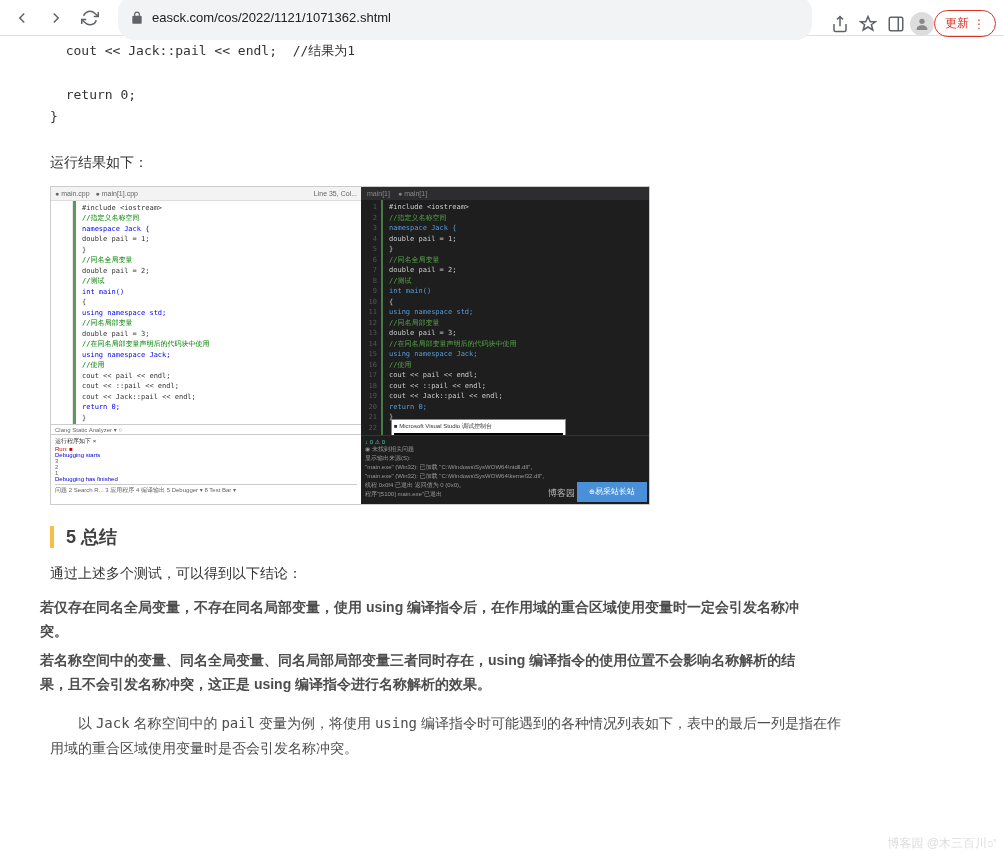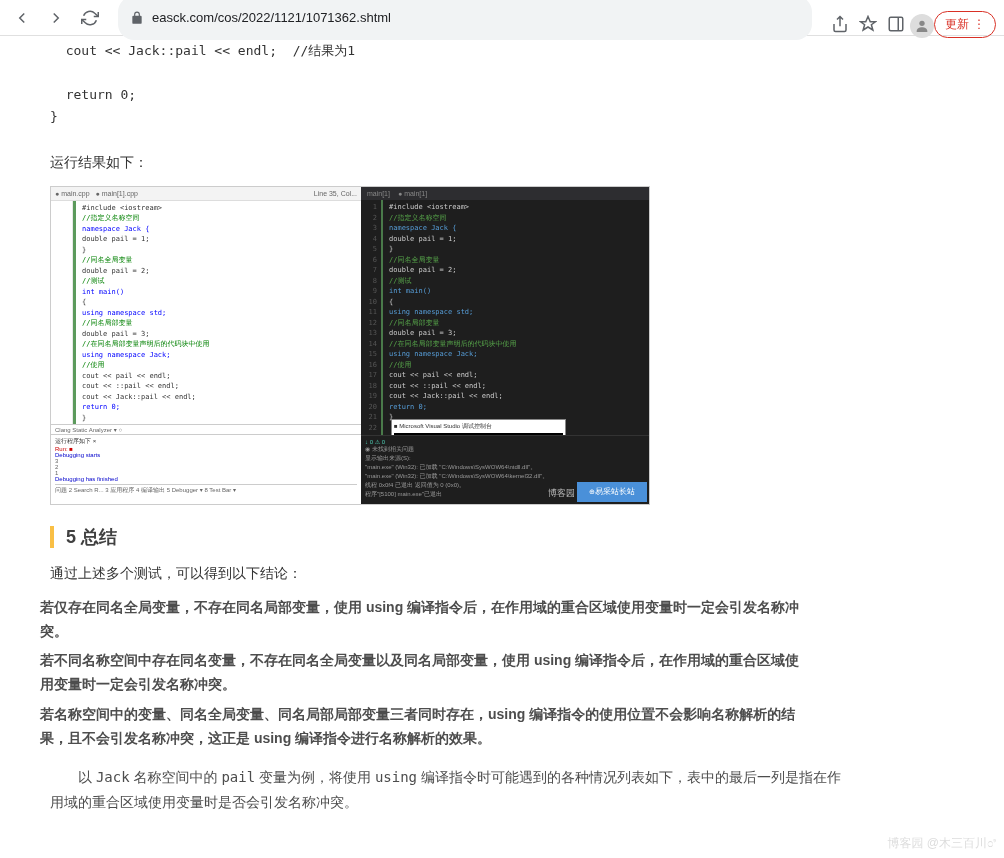--- a/index.html
+++ b/index.html
@@ -3,21 +3,21 @@
 <meta charset="utf-8">
 <style>
 * { margin: 0; padding: 0; box-sizing: border-box; }
 body { font-family: "Microsoft YaHei", Arial, sans-serif; font-size: 14px; color: #333; background: #fff; }
 .browser-bar { display: flex; align-items: center; height: 36px; padding: 0 8px; border-bottom: 1px solid #e0e0e0; gap: 6px; }
 .nav-btn { width: 28px; height: 28px; display: flex; align-items: center; justify-content: center; border-radius: 50%; color: #5f6368; cursor: pointer; }
 .nav-btn svg { width: 18px; height: 18px; }
 .url-box { flex: 1; display: flex; align-items: center; background: #f1f3f4; border-radius: 16px; height: 44px; padding: 0 12px; gap: 8px; margin: 0 8px; }
 .url-box svg { width: 14px; height: 14px; color: #5f6368; }
 .url-text { color: #202124; font-size: 13px; }
-.toolbar-right { display: flex; align-items: flex-end; gap: 0; margin-top: 12px; }
+.toolbar-right { display: flex; align-items: center; gap: 0; margin-top: 12px; }
 .update-btn { border: 1px solid #d93025; color: #d93025; border-radius: 14px; padding: 4px 10px; font-size: 12px; display: flex; align-items: center; gap: 4px; }
 .avatar { width: 24px; height: 24px; border-radius: 50%; background: #ddd; display: flex; align-items: center; justify-content: center; }
 .page { padding: 0 20px; max-width: 900px; }
 .code-block { font-family: Consolas, monospace; font-size: 13px; color: #333; padding: 4px 30px 12px; line-height: 1.7; white-space: pre; }
 .para { margin: 10px 30px; line-height: 1.8; }
 .ide-img { margin: 10px 30px 20px; width: 600px; height: 319px; display: flex; background: #2d2d30; position: relative; border: 1px solid #ccc; }
 .ide-left { width: 310px; background: #fff; display: flex; flex-direction: column; }
 .ide-tabs { height: 14px; background: #f3f3f3; border-bottom: 1px solid #ddd; font-size: 7px; display: flex; align-items: center; padding: 0 4px; gap: 6px; color: #666; }
 .ide-code-area { flex: 1; display: flex; font-family: Consolas, monospace; font-size: 7px; line-height: 1.5; overflow: hidden; }
 .gutter { width: 22px; background: #fff; border-right: 1px solid #e8e8e8; }
@@ -229,21 +229,20 @@
   </div>
 
   <div class="heading">
     <div class="heading-bar"></div>
     <div class="heading-text">5 总结</div>
   </div>
 
   <div class="para">通过上述多个测试，可以得到以下结论：</div>
 
   <div class="bold-para">若仅存在同名全局变量，不存在同名局部变量，使用 using 编译指令后，在作用域的重合区域使用变量时一定会引发名称冲突。</div>
-  <div class="bold-para">若不同名称空间中存在同名变量，不存在同名全局变量以及同名局部变量，使用 using 编译指令后，在作用域的重合区域使用变量时一定会引发名称冲突。</div>
   <div class="bold-para">若名称空间中的变量、同名全局变量、同名局部局部变量三者同时存在，using 编译指令的使用位置不会影响名称解析的结果，且不会引发名称冲突，这正是 using 编译指令进行名称解析的效果。</div>
 
   <div class="para" style="text-indent:2em;margin-top:14px;color:#4d4d4d">
     <span>以 </span><span class="mono">Jack</span><span> 名称空间中的 </span><span class="mono">pail</span><span> 变量为例，将使用 </span><span class="mono">using</span><span> 编译指令时可能遇到的各种情况列表如下，表中的最后一列是指在作用域的重合区域使用变量时是否会引发名称冲突。</span>
   </div>
 </div>
 
 <div class="footer-watermark">博客园 @木三百川೦ಿ</div>
 
 </body></html>

